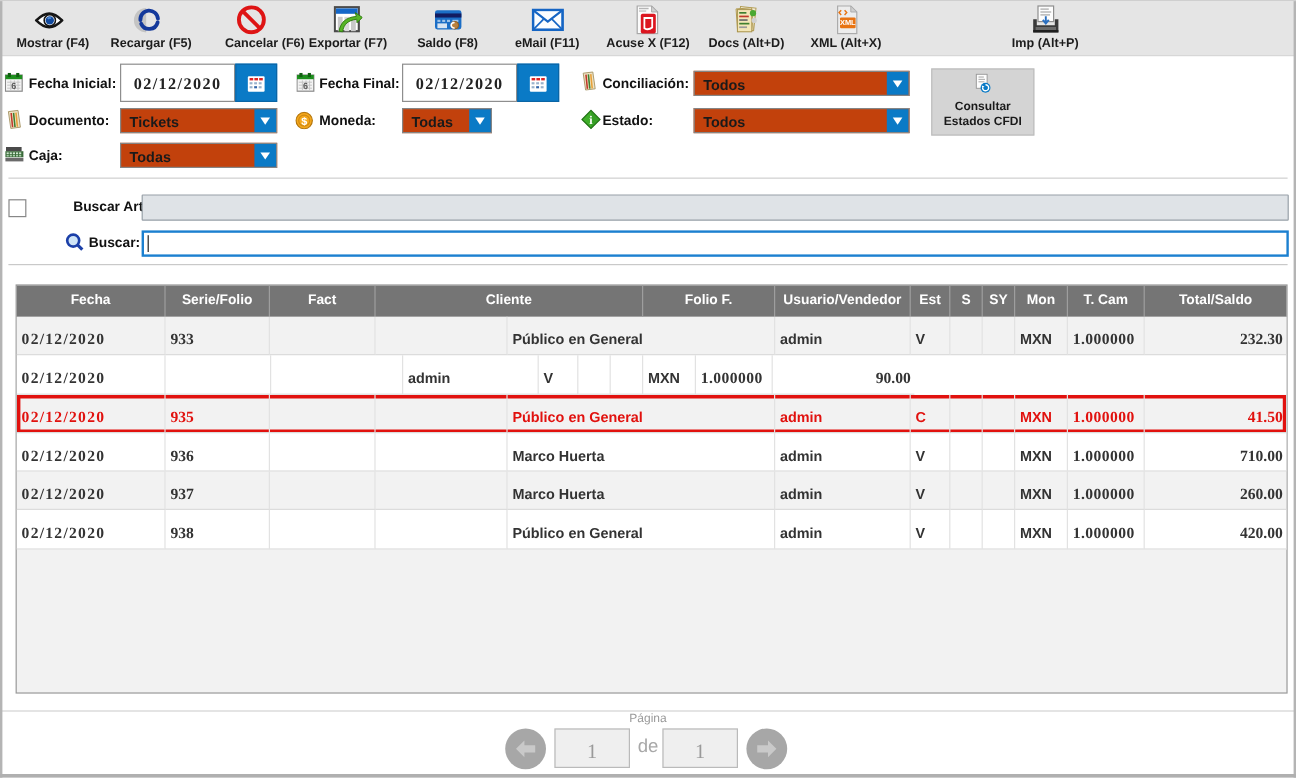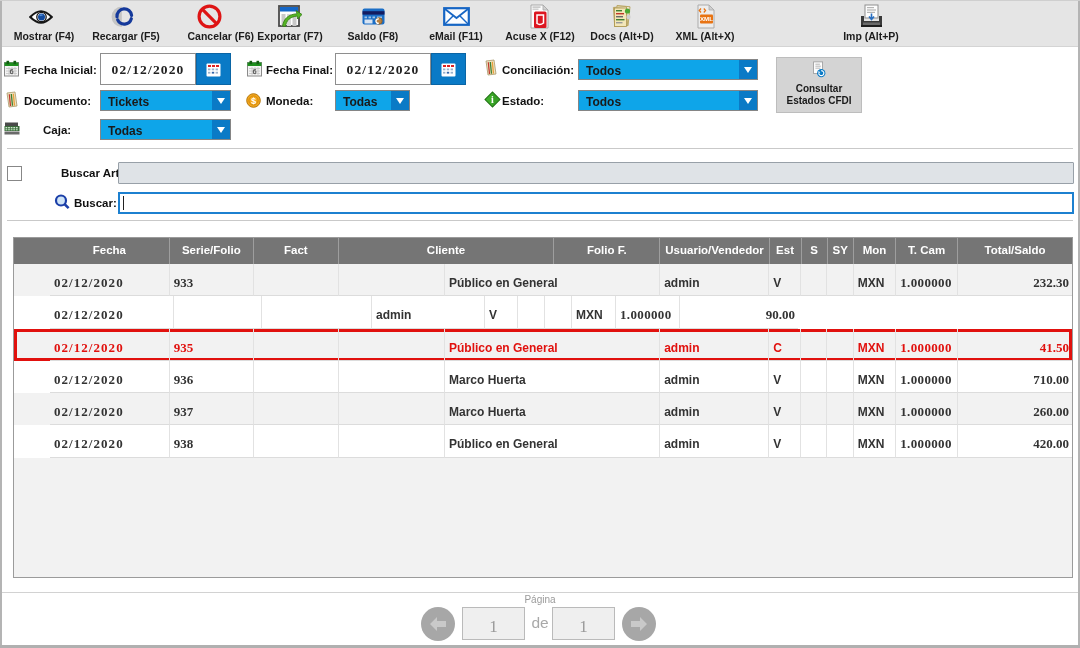--- a/index.html
+++ b/index.html
@@ -11,36 +11,36 @@
 #toolbar { position:absolute; left:0; top:1px; width:1080px; height:46px; background:#e5e5e5; border-bottom:1px solid #d4d4d4; }
 .tbtn { position:absolute; top:2px; width:92px; height:42px; text-align:center; }
 .tbtn .ic { height:27px; display:flex; align-items:center; justify-content:center; }
 .tbtn .lb { font-size:10.5px; font-weight:bold; color:#1c1c1c; margin-top:0; white-space:nowrap; }
 
 #filters { position:absolute; left:0; top:47px; width:1080px; height:101px; background:#fff; }
 .flabel { position:absolute; font-size:11.5px; font-weight:bold; color:#111; white-space:nowrap; }
 .ficon { position:absolute; }
 .dinput { position:absolute; height:32px; background:#fff; border:1px solid #8e8e8e; text-align:center; font-family:"Liberation Serif",serif; font-size:13.5px; font-weight:bold; color:#222; line-height:31px; letter-spacing:1.15px; }
 .calbtn { position:absolute; height:32px; width:35px; background:#0a7ac6; border:1px solid #0a65a5; display:flex; align-items:center; justify-content:center; }
-.combo { position:absolute; height:21px; background:#0ea5e9; border:1px solid #858585; }
+.combo { position:absolute; height:21px; background:#c2410c; border:1px solid #858585; }
 .combo .tx { position:absolute; left:7px; top:0; font-size:12px; font-weight:bold; color:#1a1a1a; line-height:22px; }
 .combo .btn { position:absolute; right:0; top:0; bottom:0; width:18px; background:#0a7ac6; display:flex; align-items:center; justify-content:center; }
 .combo .btn:after { content:""; width:0; height:0; border-left:4.5px solid transparent; border-right:4.5px solid transparent; border-top:6px solid #fff; }
 #consultar { position:absolute; left:776px; top:10px; width:86px; height:56px; background:#d4d4d4; border:1px solid #bdbdbd; text-align:center; }
 #consultar .t { font-size:10px; font-weight:bold; color:#1a1a1a; line-height:11.5px; margin-top:0; }
 .hr { position:absolute; left:7px; width:1066px; height:1px; background:#c9c9c9; }
 
 #searchp { position:absolute; left:0; top:149px; width:1080px; height:72px; background:#fff; }
 #chk { position:absolute; left:7px; top:17px; width:15px; height:15px; background:#fff; border:1px solid #878787; box-sizing:border-box; }
 #inp1 { position:absolute; left:118px; top:13px; width:956px; height:22px; background:#dfe3e7; border:1px solid #98a0a8; border-radius:1px; }
 #inp2 { position:absolute; left:118px; top:43px; width:956px; height:22px; background:#fff; border:2px solid #1c80d0; }
 #inp2 .caret { position:absolute; left:3px; top:2px; width:1px; height:14px; background:#222; }
 
 #tbl { position:absolute; left:13px; top:237px; width:1060px; height:341px; border:1px solid #9b9b9b; background:#f2f2f2; }
-.trow { display:flex; width:100%;padding-left:36px; }
+.trow { display:flex; width:100%; }
 .trow.hd { height:26px; background:#757575; }
 .trow.hd .c { border-right:1px solid #9e9e9e; color:#fff; font-size:11.5px; font-weight:bold; text-align:center; line-height:25px; overflow:hidden; white-space:nowrap; }
 .trow.dt { height:32.25px; background:#fff; }
 .trow.dt.odd { background:#f2f2f2; }
 .trow.dt .c { border-right:1px solid #e2e2e2; border-bottom:1px solid #dcdcdc; font-family:"Liberation Serif",serif; font-size:13px; letter-spacing:0; font-weight:bold; color:#333; line-height:37.5px; padding-left:4px; overflow:hidden; white-space:nowrap; }
 .trow.dt .c.r { text-align:right; padding-right:3px; padding-left:0; }
 .trow.dt .c1 { letter-spacing:1.05px; }
 .trow.dt .c11 { letter-spacing:0.35px; }
 .trow.dt .c5, .trow.dt .c6, .trow.dt .c7, .trow.dt .c10 { font-family:"Liberation Sans",sans-serif; font-size:12px; letter-spacing:0; line-height:39.5px; }
 .trow.dt.sel { box-shadow:inset 0 0 0 3px #e1110e; background:#f2f2f2; }
@@ -300,21 +300,21 @@
       <rect x="6.7" y="5" width="1.8" height="1.4" fill="#cfe8cf"></rect>
       <rect x="9.3" y="5" width="1.8" height="1.4" fill="#cfe8cf"></rect>
       <rect x="11.9" y="5" width="1.8" height="1.4" fill="#cfe8cf"></rect>
     <rect x="1.5" y="7" width="1.8" height="1.4" fill="#a8cfa8"></rect>
       <rect x="4.1" y="7" width="1.8" height="1.4" fill="#a8cfa8"></rect>
       <rect x="6.7" y="7" width="1.8" height="1.4" fill="#a8cfa8"></rect>
       <rect x="9.3" y="7" width="1.8" height="1.4" fill="#a8cfa8"></rect>
       <rect x="11.9" y="7" width="1.8" height="1.4" fill="#a8cfa8"></rect>
     <rect x="0.5" y="9.5" width="15" height="3" fill="#6a6a6a"></rect>
   </svg>
-  <div class="flabel" style="left:24px; top:77px;margin-left:19px;">Caja:</div>
+  <div class="flabel" style="left:24px; top:77px;">Caja:</div>
   <div class="combo" style="left:100px; top:72px; width:131px;">
       <div class="tx">Todas</div>
       <div class="btn"></div>
     </div>
   <div class="hr" style="top:101px;"></div>
 </div>
 <div id="searchp">
   <div id="chk"></div>
   <div class="flabel" style="left:25px; top:18px;margin-left:36px;">Buscar Artículo:</div>
   <div id="inp1"></div>

